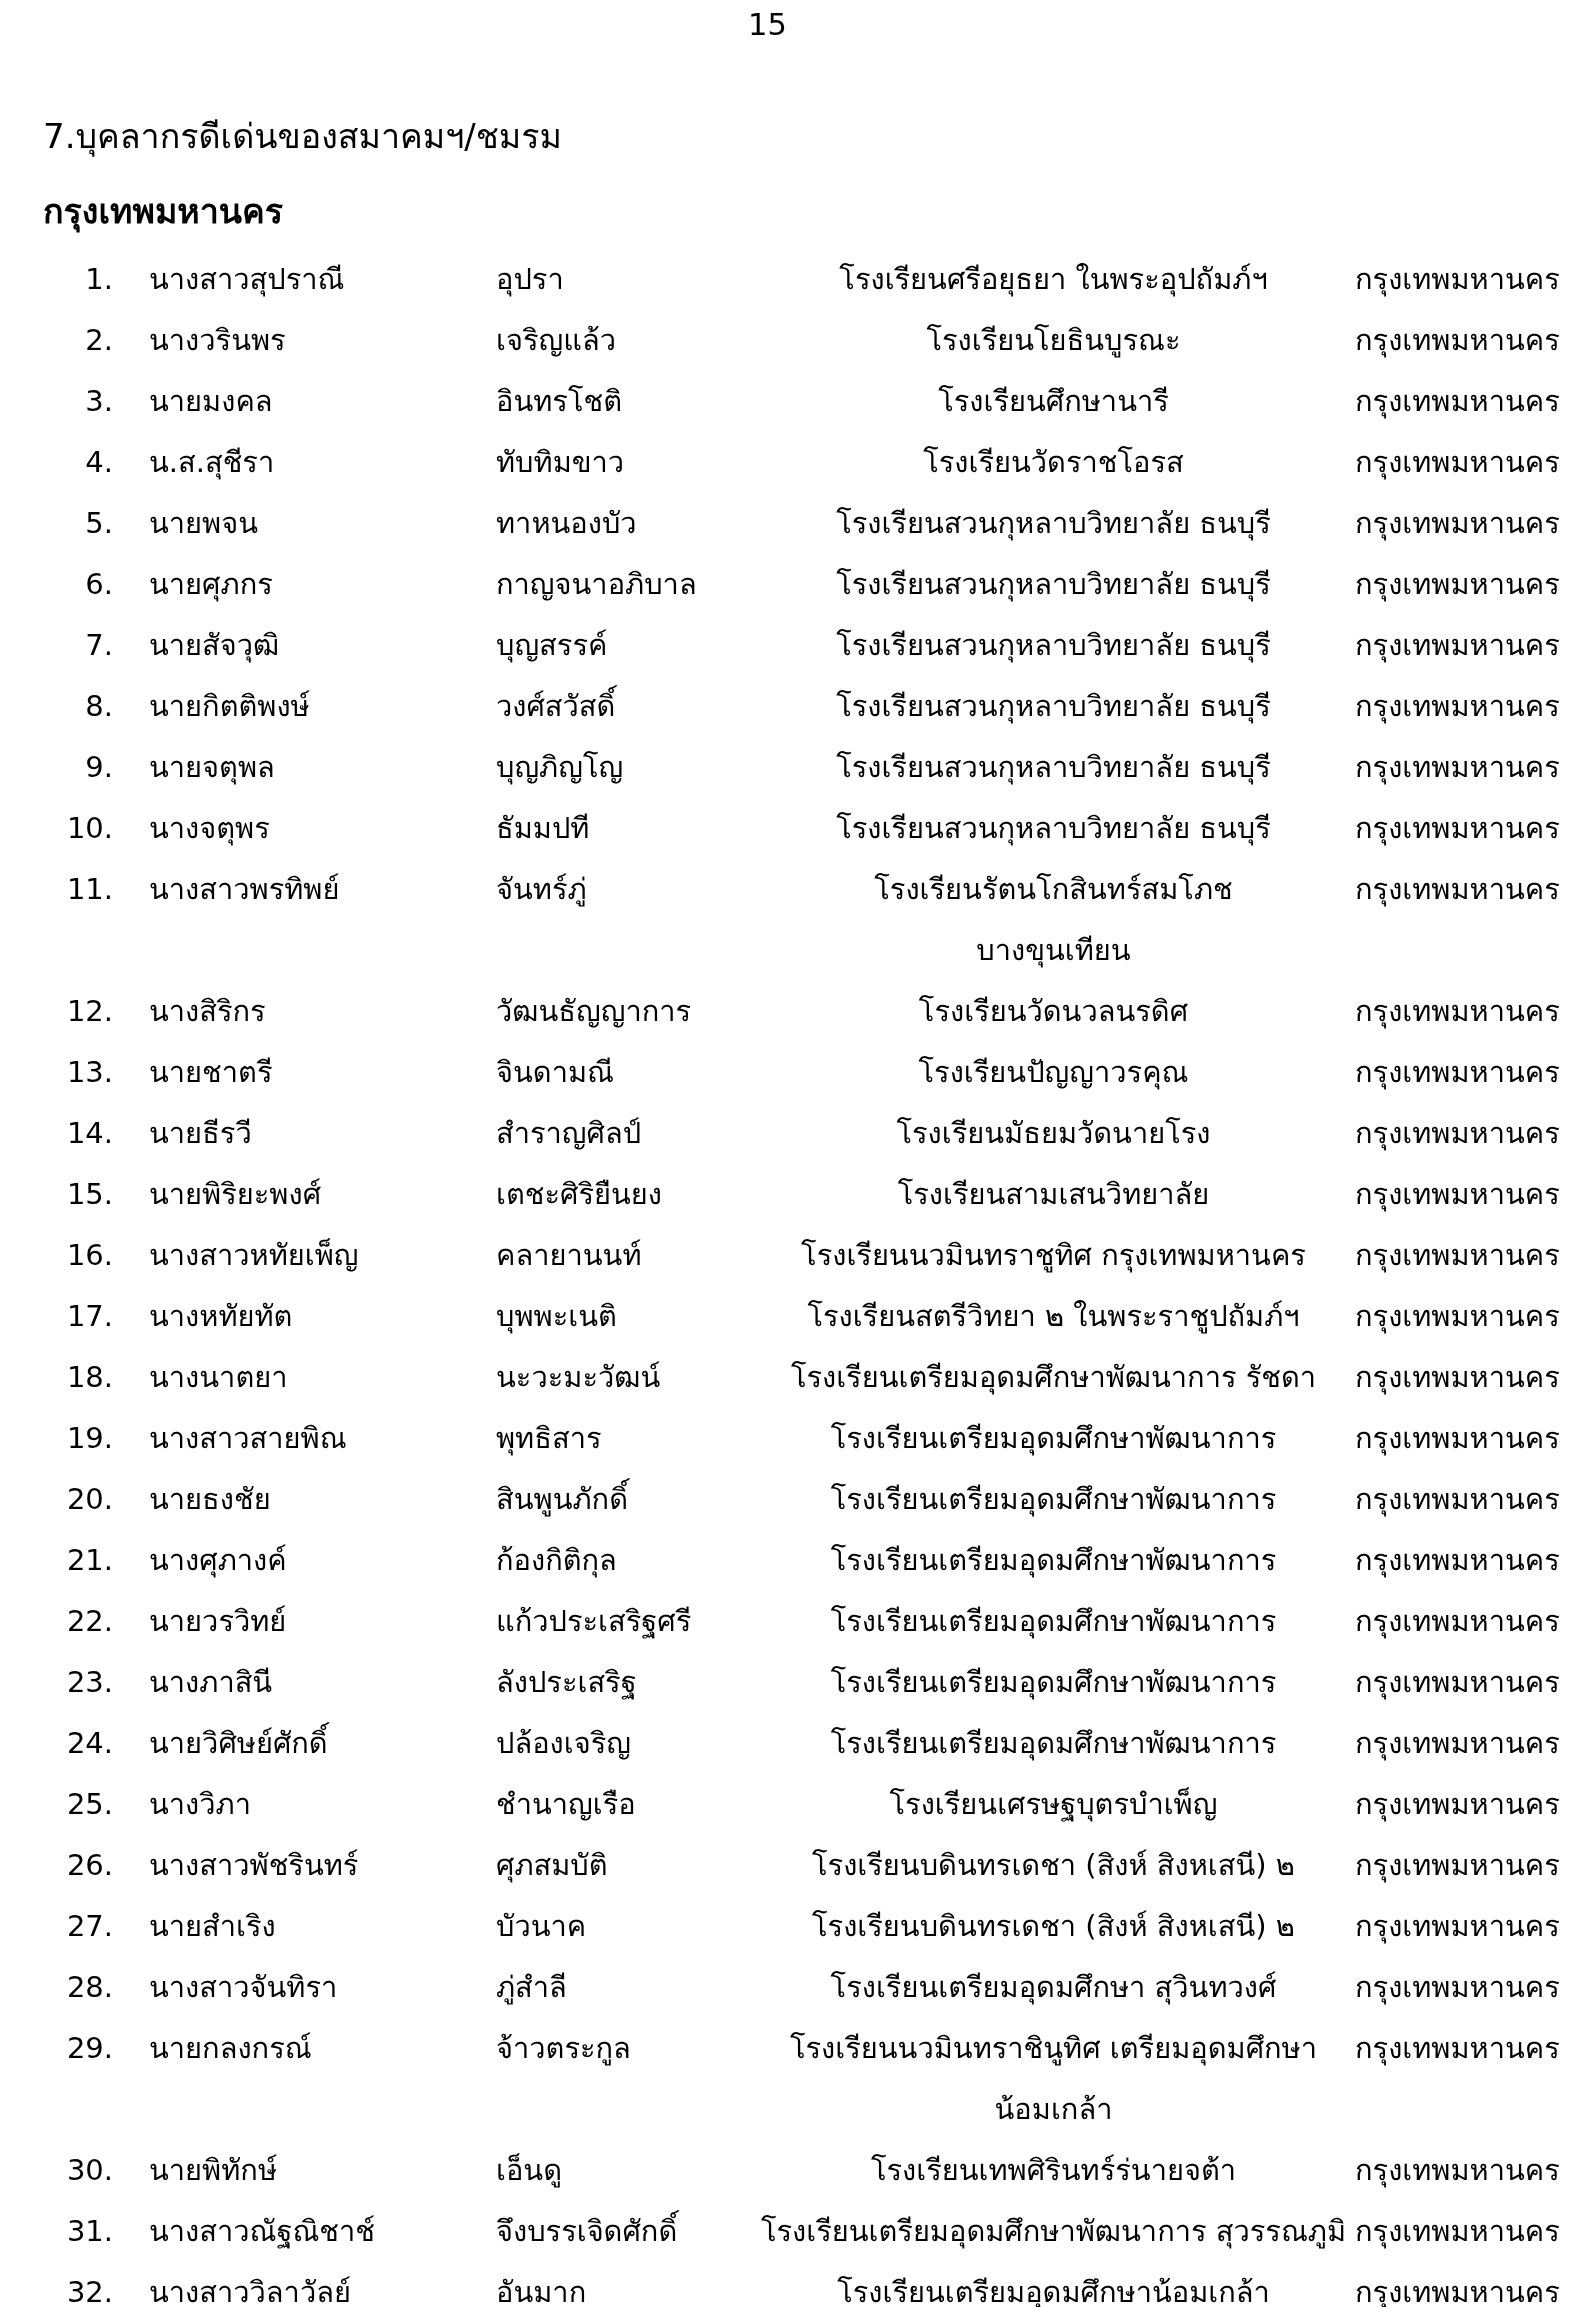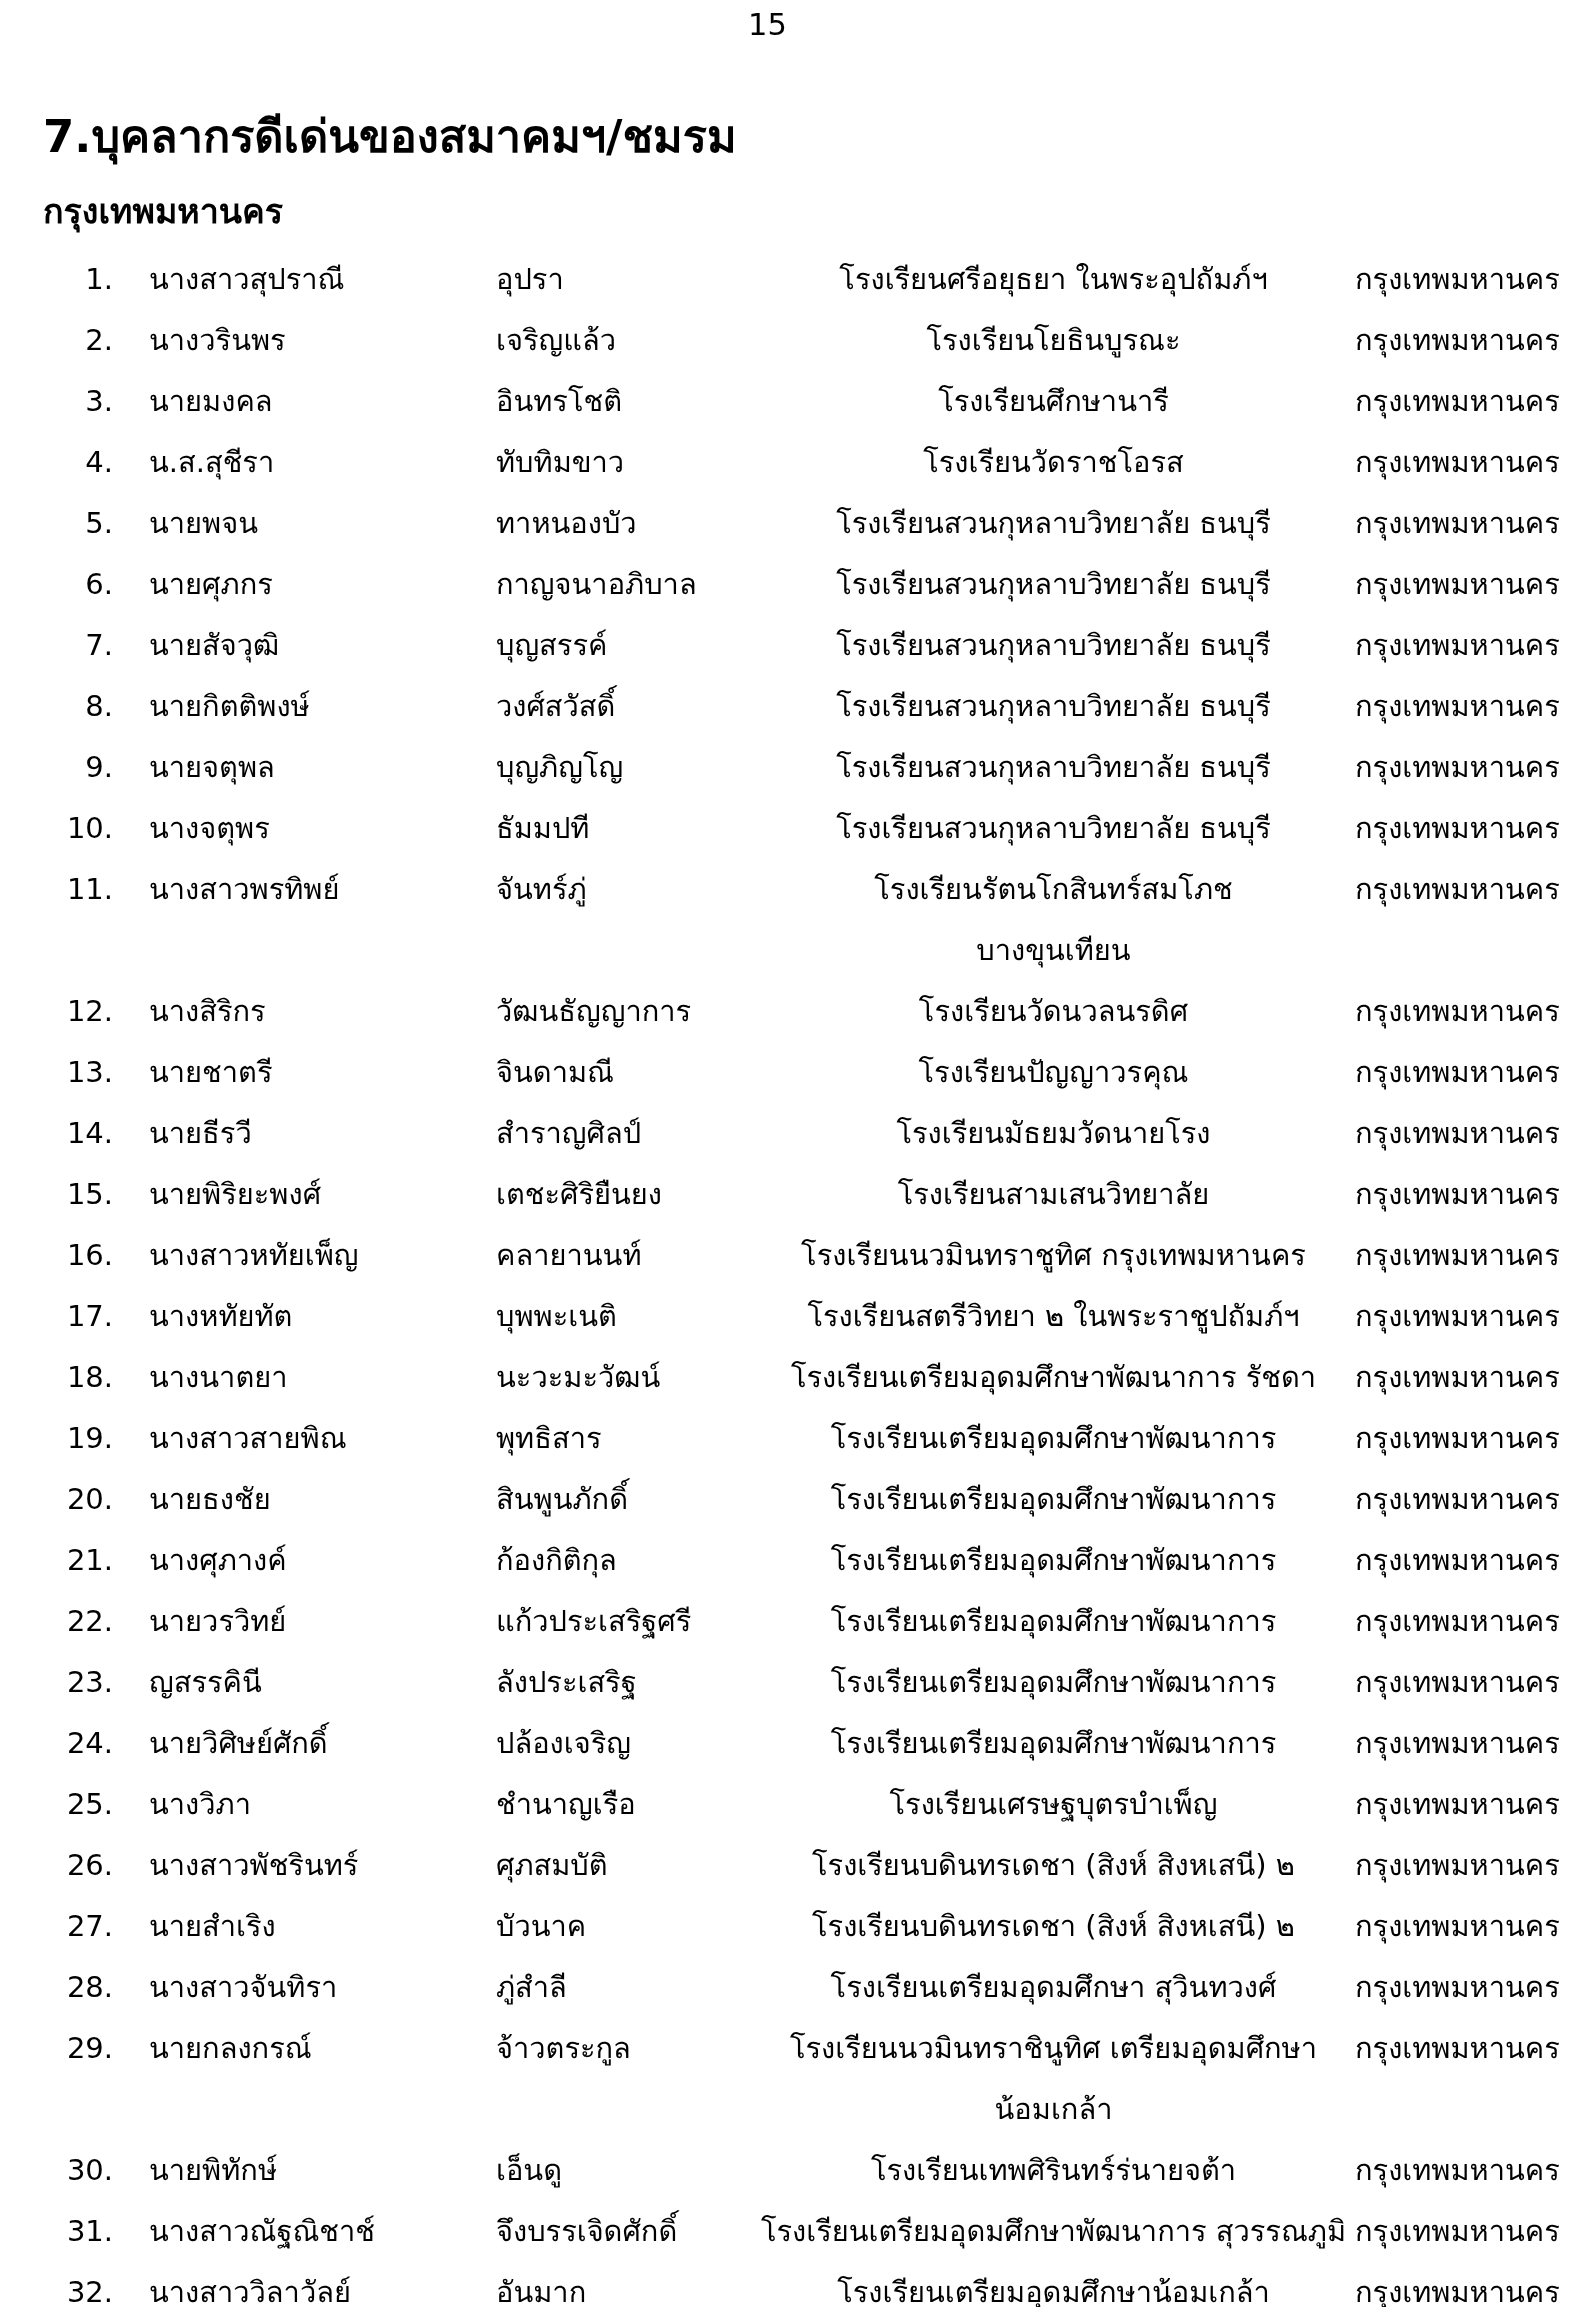--- a/index.html
+++ b/index.html
@@ -27,22 +27,22 @@
     left: 0;
     width: 1535px;
     text-align: center;
     font-size: 30.5px;
     line-height: 40px;
   }
   .heading {
     position: absolute;
     top: 113px;
     left: 43px;
-    font-size: 45px;
-    font-weight: bold;
+    font-size: 34px;
+    font-weight: normal;
     line-height: 47px;
     white-space: nowrap;
   }
   .subheading {
     position: absolute;
     top: 188px;
     left: 43px;
     font-size: 34px;
     font-weight: bold;
     line-height: 47px;
@@ -278,21 +278,21 @@
         <div class="cell no">22.</div>
         <div class="cell first">นายวรวิทย์</div>
         <div class="cell last">แก้วประเสริฐศรี</div>
         <div class="cell school">
           <span class="line">โรงเรียนเตรียมอุดมศึกษาพัฒนาการ</span>
         </div>
         <div class="cell prov">กรุงเทพมหานคร</div>
       </div>
       <div class="row">
         <div class="cell no">23.</div>
-        <div class="cell first">ญสรรคินี</div>
+        <div class="cell first">นางภาสินี</div>
         <div class="cell last">ลังประเสริฐ</div>
         <div class="cell school">
           <span class="line">โรงเรียนเตรียมอุดมศึกษาพัฒนาการ</span>
         </div>
         <div class="cell prov">กรุงเทพมหานคร</div>
       </div>
       <div class="row">
         <div class="cell no">24.</div>
         <div class="cell first">นายวิศิษย์ศักดิ์</div>
         <div class="cell last">ปล้องเจริญ</div>

